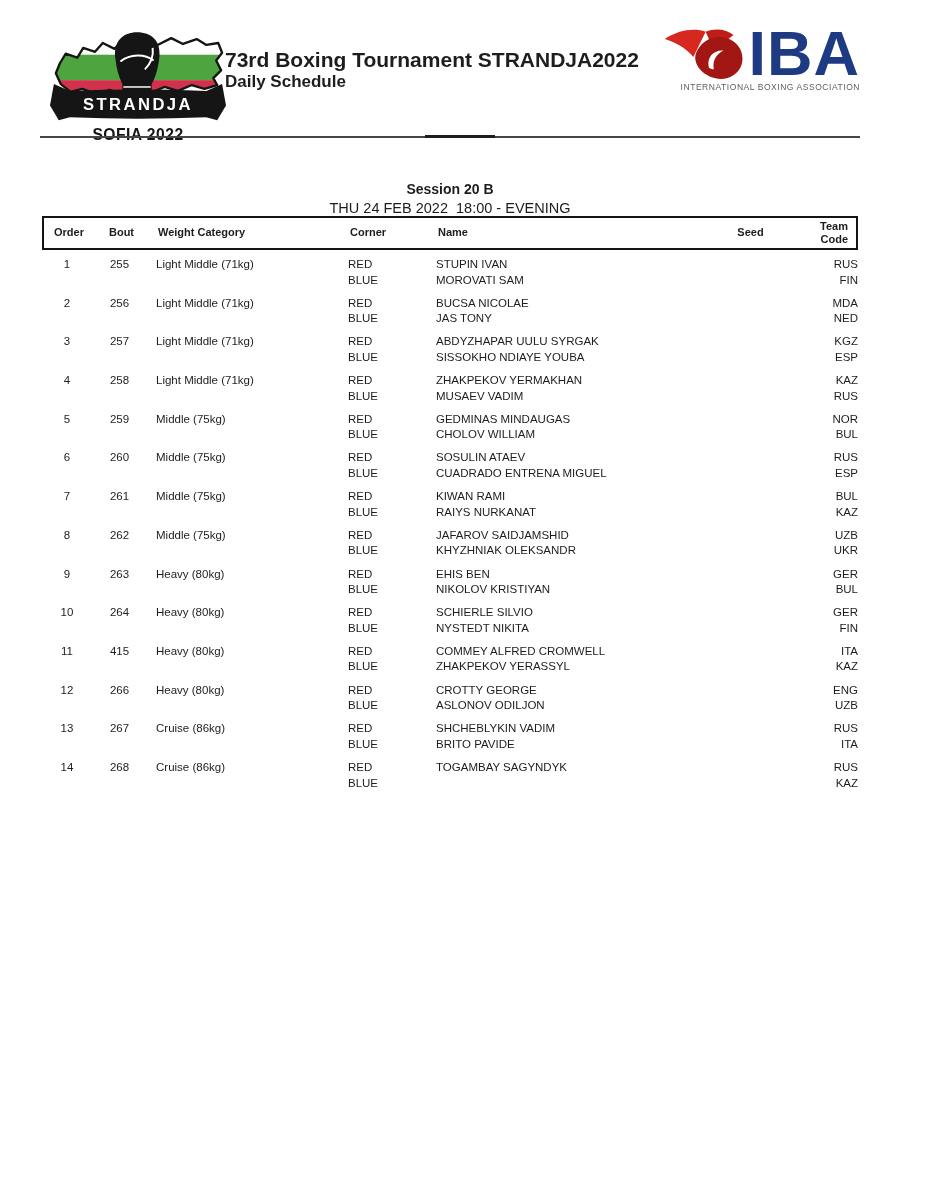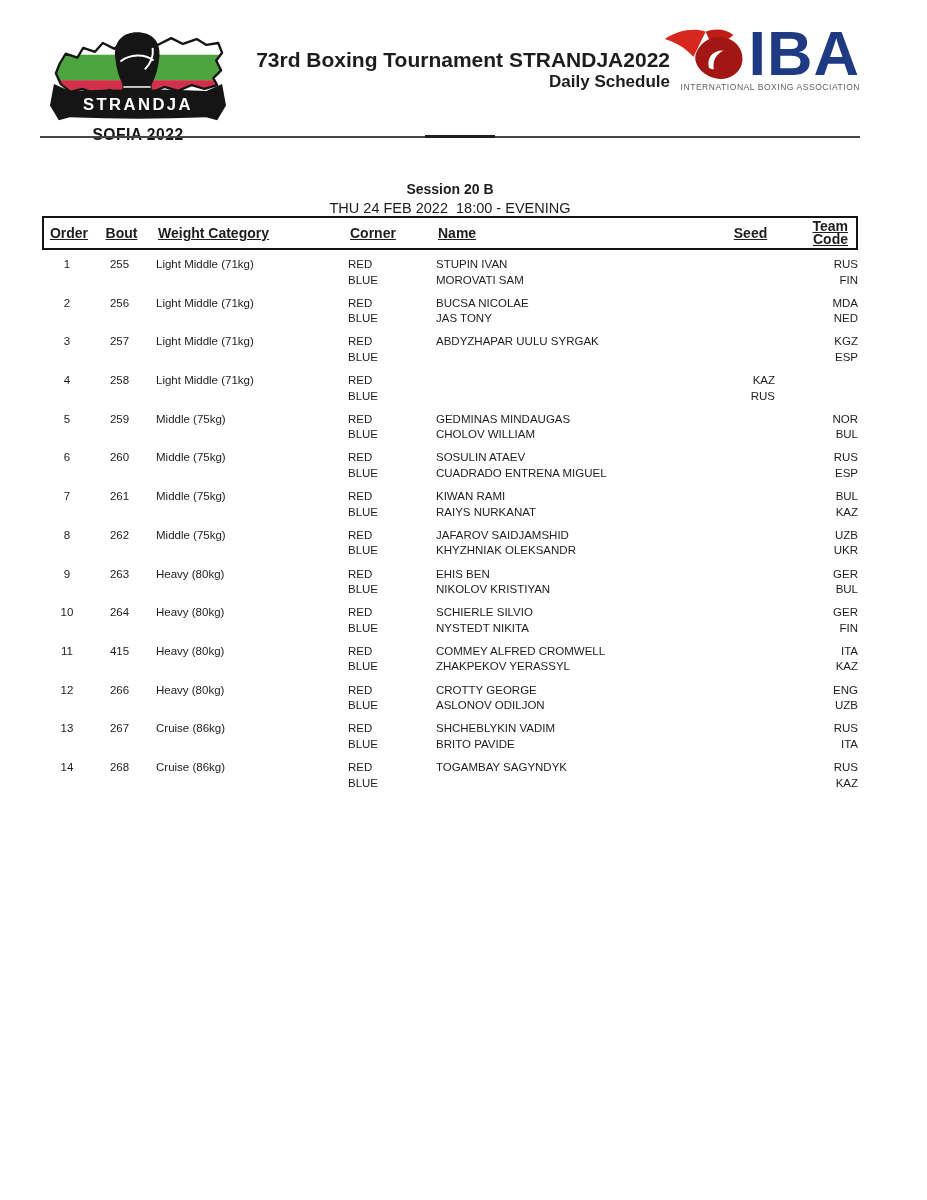--- a/index.html
+++ b/index.html
@@ -7,21 +7,21 @@
     position:relative;
     width:927px;height:1200px;
     background:#ffffff;
     margin:0 auto;
     font-family:"Liberation Sans", sans-serif;
     color:#1d1d1d;
     overflow:hidden;
   }
   
   .strandja-logo{position:absolute;left:50px;top:28px;width:176px;height:116px;}
-  .title-block{position:absolute;left:225px;top:48px;width:445px;text-align:right;}
+  .title-block{position:absolute;left:225px;top:48px;width:445px;text-align:left;}
   .doc-title{font-size:21px;font-weight:bold;line-height:24px;white-space:nowrap;}
   .doc-subtitle{font-size:17px;font-weight:bold;}
   .iba-logo{position:absolute;left:652px;top:26px;width:208px;}
   .iba-top{display:flex;align-items:center;justify-content:flex-end;}
   .iba-swoosh{width:82px;height:54px;flex:none;}
   .iba-acronym{
     font-size:63px;font-weight:bold;color:#1e3a82;
     letter-spacing:1px;line-height:54px;margin-left:4px;
   }
   .iba-fullname{
@@ -33,21 +33,21 @@
   
   .session-block{position:absolute;left:42px;top:181px;width:816px;text-align:center;}
   .session-title{font-size:14px;font-weight:bold;line-height:16px;}
   .session-datetime{font-size:14.5px;font-weight:normal;line-height:16px;margin-top:3px;white-space:pre;}
   
   .thead{
     position:absolute;left:42px;top:216px;width:816px;height:34px;
     box-sizing:border-box;border:2px solid #141414;
     display:grid;grid-template-columns:50px 55px 195px 90px 290px 53px 1fr;
     align-items:center;
-    font-size:14px;font-weight:bold;text-decoration:underline;
+    font-size:11px;font-weight:bold;
   }
   .tbody{position:absolute;left:42px;top:257px;width:816px;}
   .bout-row{
     display:grid;grid-template-columns:50px 55px 195px 90px 290px 53px 1fr;
     font-size:11.5px;line-height:15.6px;
     margin-bottom:7.5px;
   }
   .cell{min-height:15px;}
   .c-order{text-align:center;}
   .c-bout{text-align:center;}
@@ -178,38 +178,43 @@
       <div class="bout-row">
         <div class="cell c-order">3</div>
         <div class="cell c-bout">257</div>
         <div class="cell c-weight">Light Middle (71kg)</div>
         <div class="cell c-corner">
           <div>RED</div>
           <div>BLUE</div>
         </div>
         <div class="cell c-name">
           <div>ABDYZHAPAR UULU SYRGAK</div>
+          <div>SISSOKHO NDIAYE YOUBA</div>
         </div>
         <div class="cell c-seed">
           <div></div>
           <div></div>
         </div>
         <div class="cell c-team">
           <div>KGZ</div>
           <div>ESP</div>
         </div>
       </div>
       <div class="bout-row">
         <div class="cell c-order">4</div>
         <div class="cell c-bout">258</div>
         <div class="cell c-weight">Light Middle (71kg)</div>
         <div class="cell c-corner">
           <div>RED</div>
           <div>BLUE</div>
         </div>
+        <div class="cell c-name">
+          <div>ZHAKPEKOV YERMAKHAN</div>
+          <div>MUSAEV VADIM</div>
+        </div>
         <div class="cell c-seed">
           <div></div>
           <div></div>
         </div>
         <div class="cell c-team">
           <div>KAZ</div>
           <div>RUS</div>
         </div>
       </div>
       <div class="bout-row">

